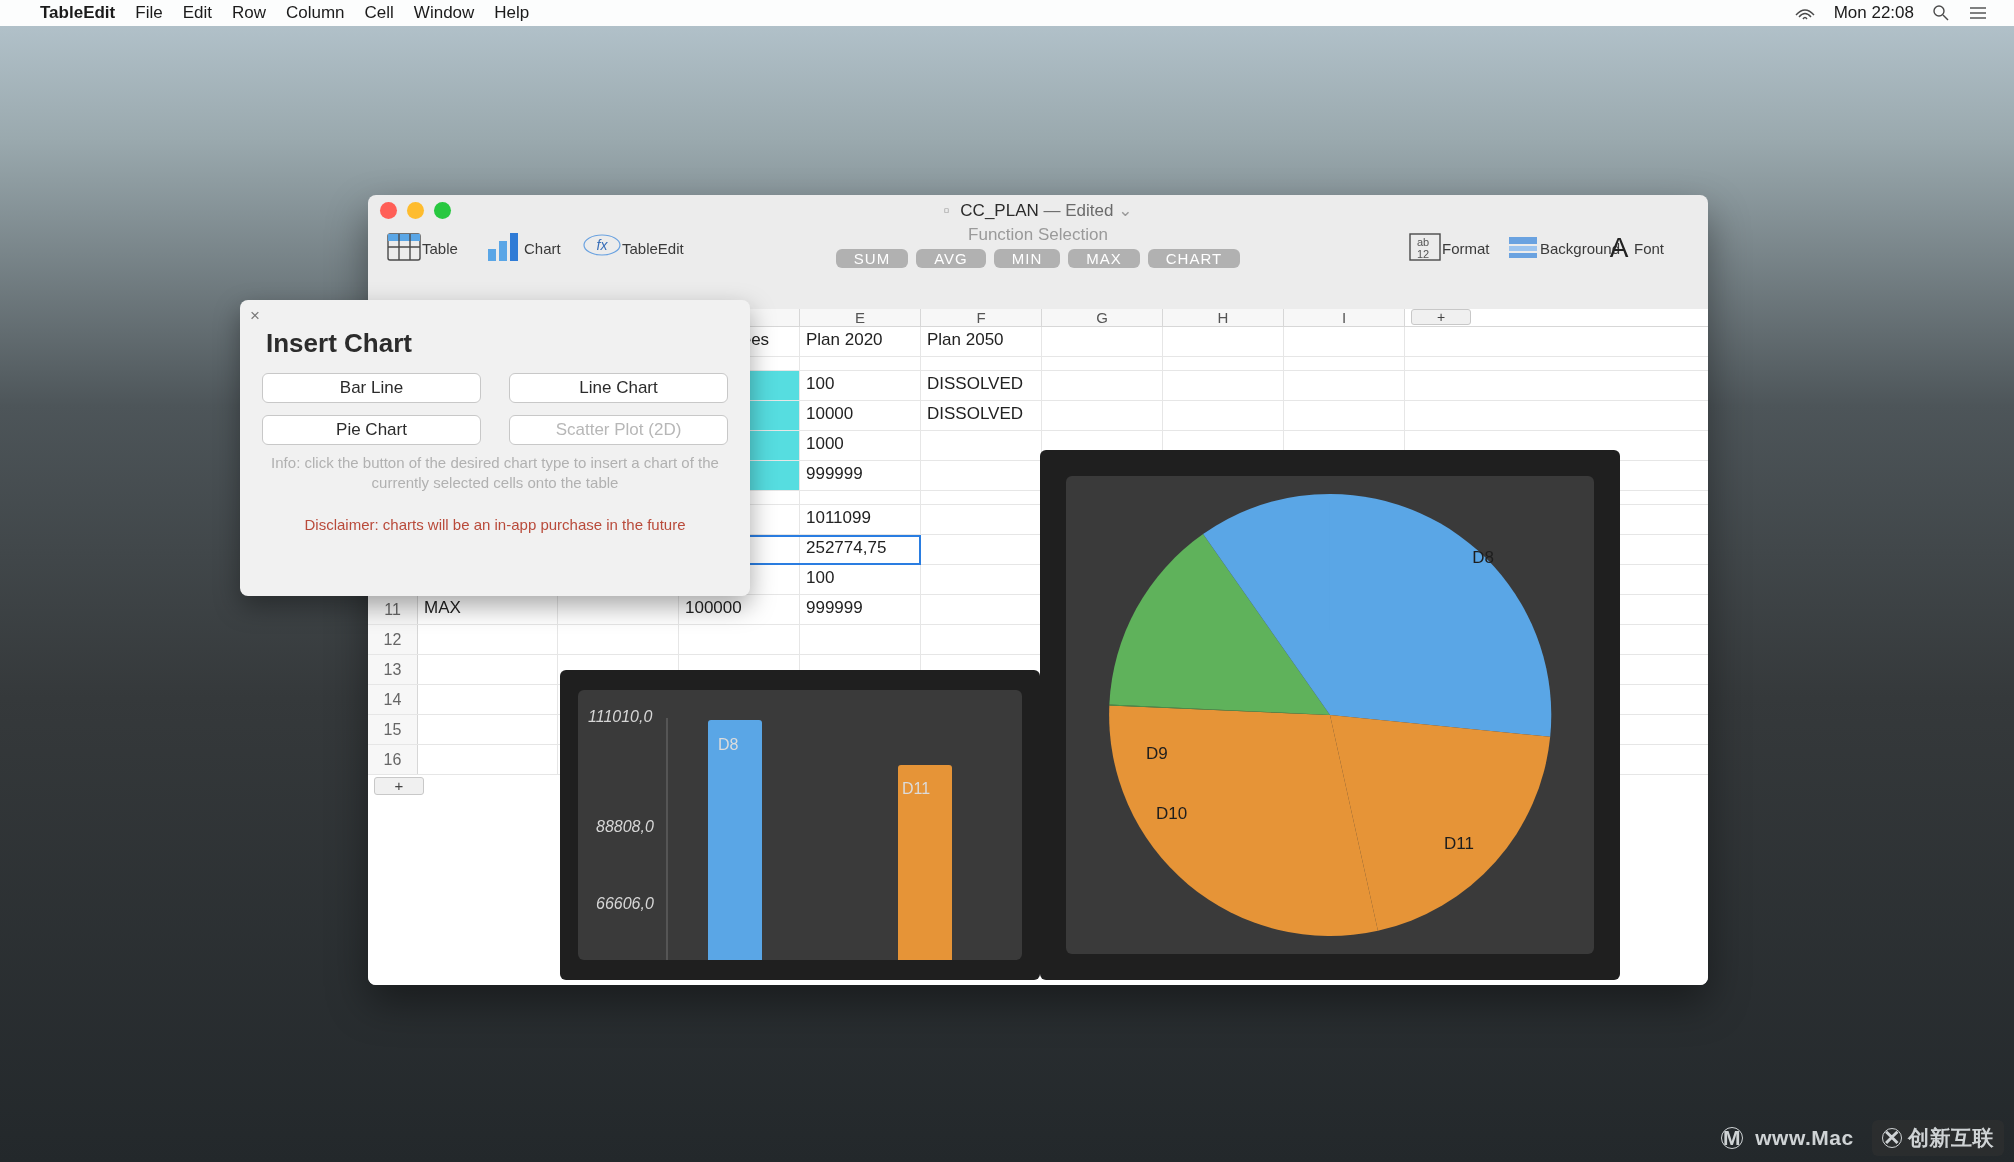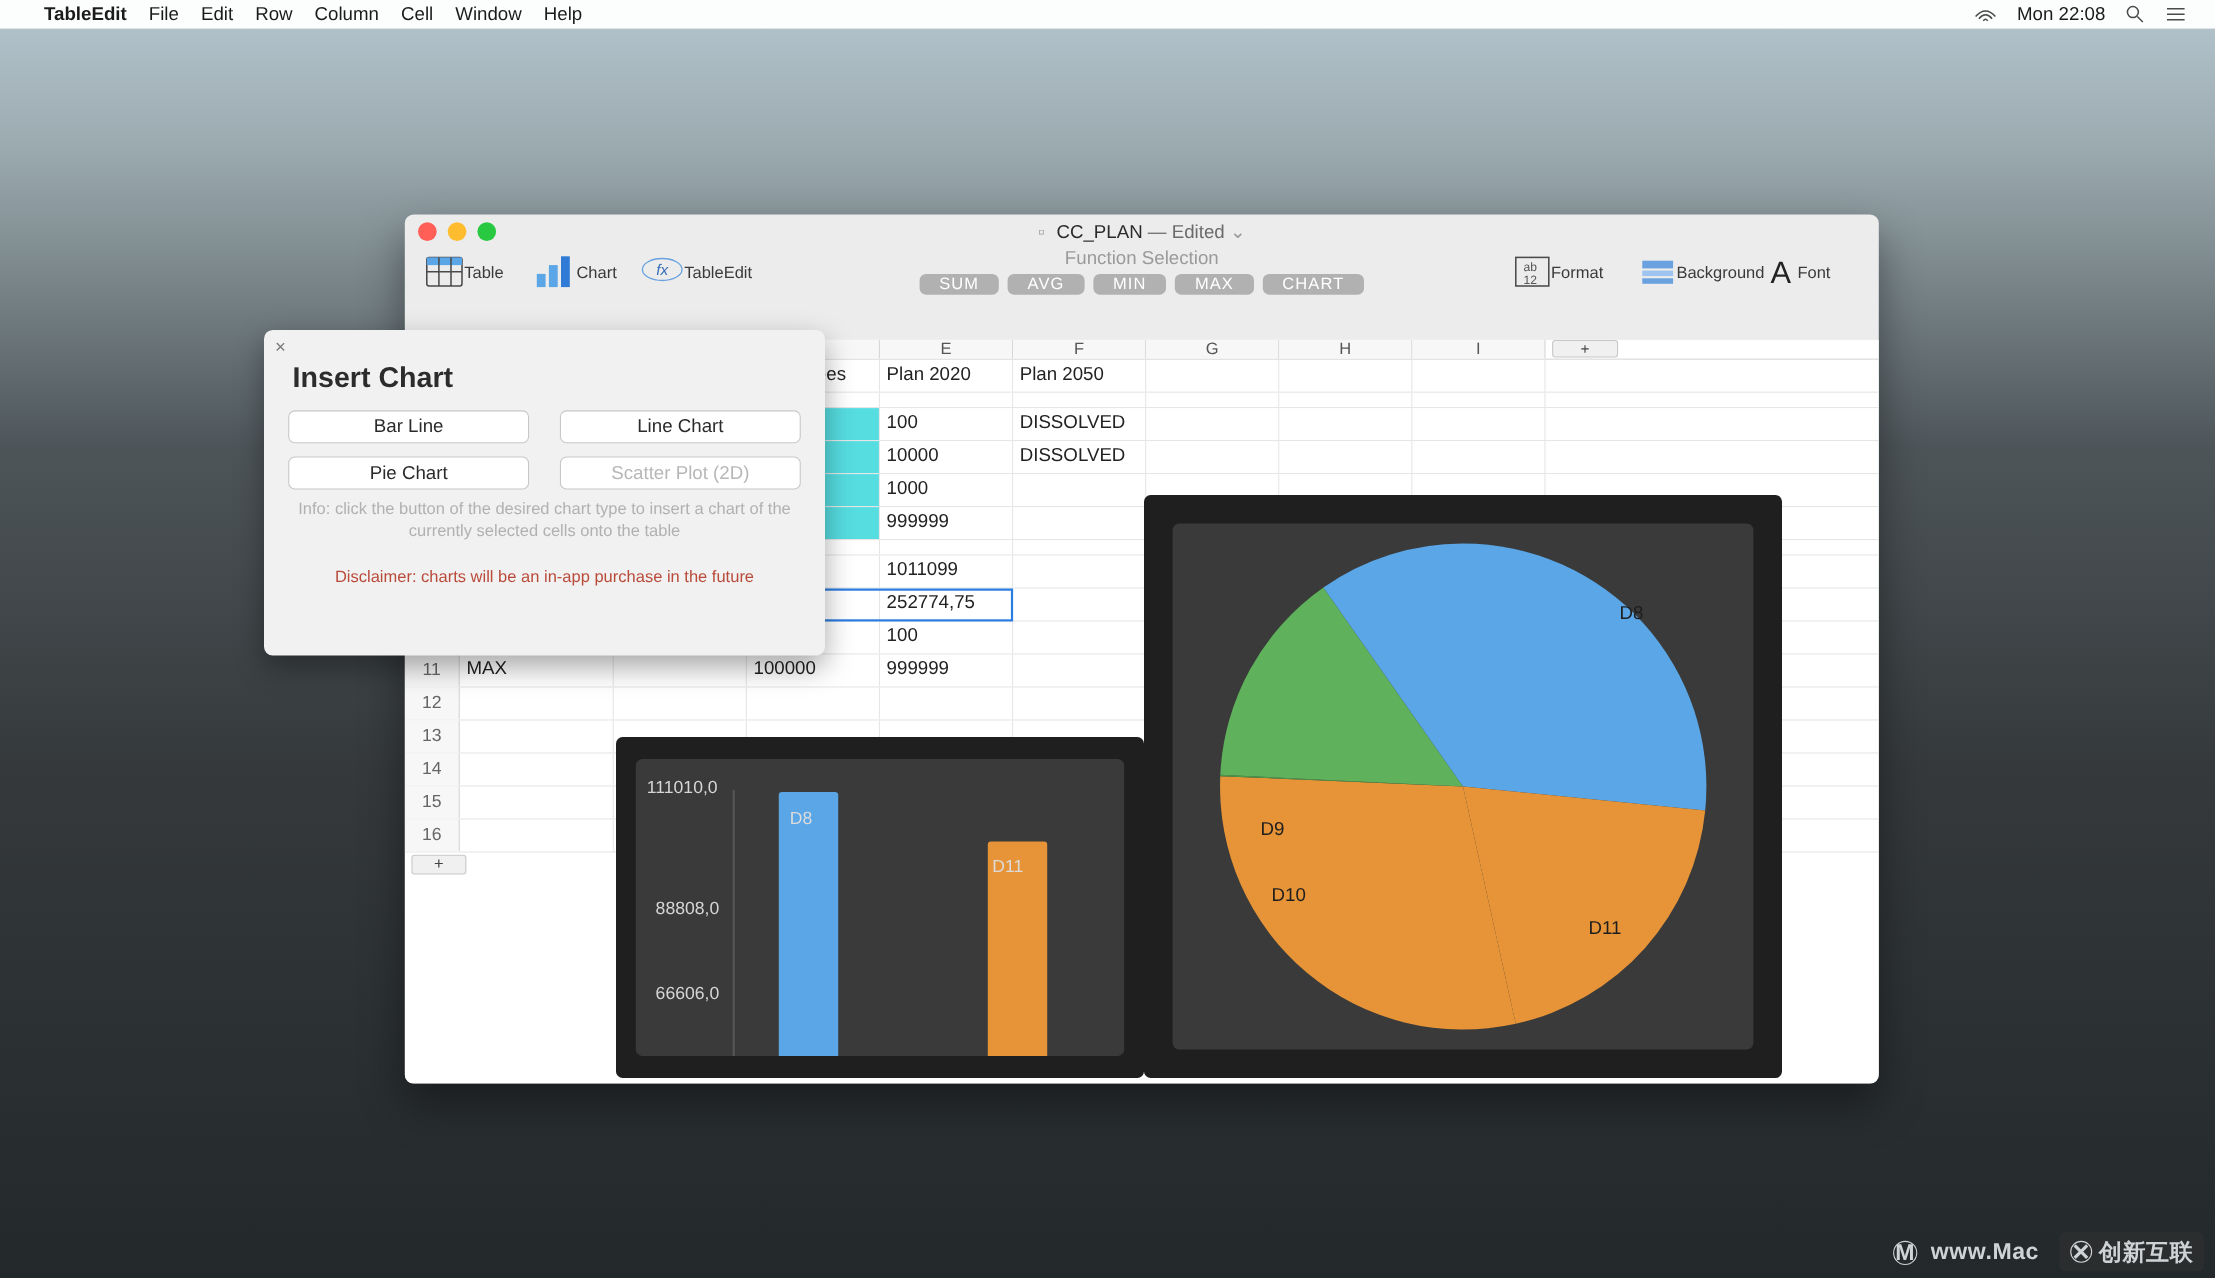--- a/index.html
+++ b/index.html
@@ -44,21 +44,21 @@
 .tb-left { display:flex; gap:26px; }
 .tb-btn { display:flex; flex-direction:row; align-items:center; width:72px; }
 .tb-btn .icon { height:36px; display:flex; align-items:center; justify-content:center; }
 .tb-btn .label { font-size:15px; color:#3a3a3a; margin-top:2px; }
 
 .tb-center { position:absolute; left:50%; transform:translateX(-50%); top:0; width:500px; }
 .selection-label { text-align:center; font-size:17px; color:#9a9a9a; margin-bottom:4px; }
 .pill-row { display:flex; gap:8px; justify-content:center; }
 .pill { background:#b1b1b1; color:#fff; font-size:15px; letter-spacing:1px; border-radius:6px; padding:1px 18px; }
 
-.tb-right { margin-left:auto; display:flex; gap:28px; }
+.tb-right { margin-left:auto; display:flex; gap:12px; }
 .tb-right .tb-btn { width:86px; }
 
 .sheet { background:#fff; position:absolute; top:114px; left:0; right:0; bottom:0; }
 
 
 .col-head-row { display:flex; height:18px; border-bottom:1px solid #d7d7d7; }
 .rownum-spacer { width:50px; border-right:1px solid #d7d7d7; background:#f7f7f7; }
 .col-head { width:121px; text-align:center; font-size:15px; color:#555; border-right:1px solid #d7d7d7; background:#f7f7f7; }
 .col-plus { width:60px; text-align:center; background:#f0f0f0; border:1px solid #c8c8c8; border-radius:3px; font-size:14px; color:#444; margin-left:6px; height:16px; line-height:14px; }
 
@@ -87,21 +87,21 @@
 .disclaimer{ margin-top:22px; font-size:15px; color:#b94a3a; text-align:center; }
 
 
 .chart-panel { position:absolute; background:#2f2f2f; border-radius:6px; }
 .bar-panel { left:560px; top:670px; width:480px; height:310px; background:#1f1f1f; padding:20px 18px; }
 .bar-inner { background:#3a3a3a; border-radius:6px; width:100%; height:100%; position:relative; }
 
 .pie-panel { left:1040px; top:450px; width:580px; height:530px; background:#1f1f1f; padding:26px; }
 .pie-inner { background:#3a3a3a; border-radius:6px; width:100%; height:100%; position:relative; display:flex; align-items:center; justify-content:center; }
 
-.axis-label { position:absolute; font-size:16px; color:#d6d6d6; }
+.axis-label { position:absolute; font-size:16px; color:#d6d6d6;font-style:italic; }
 .bar-rect { position:absolute; bottom:0; width:54px; border-radius:3px 3px 0 0; }
 .bar-labels { position:absolute; font-size:16px; color:#dcdcdc; }
 
 .pie-label { position:absolute; font-size:17px; font-weight:500; color:#1e1e1e; }
 
 
 svg .st { stroke:#4a4a4a; stroke-width:1.4; fill:none; }
 
 .watermark{ position:absolute; right:10px; bottom:6px; font-size:21px; color:#cfd3d5; font-weight:700; letter-spacing:.5px; }
 .wm-badge{ display:inline-flex; align-items:center; gap:6px; background:rgba(50,50,50,.55); padding:4px 10px; border-radius:6px; margin-left:12px; }

